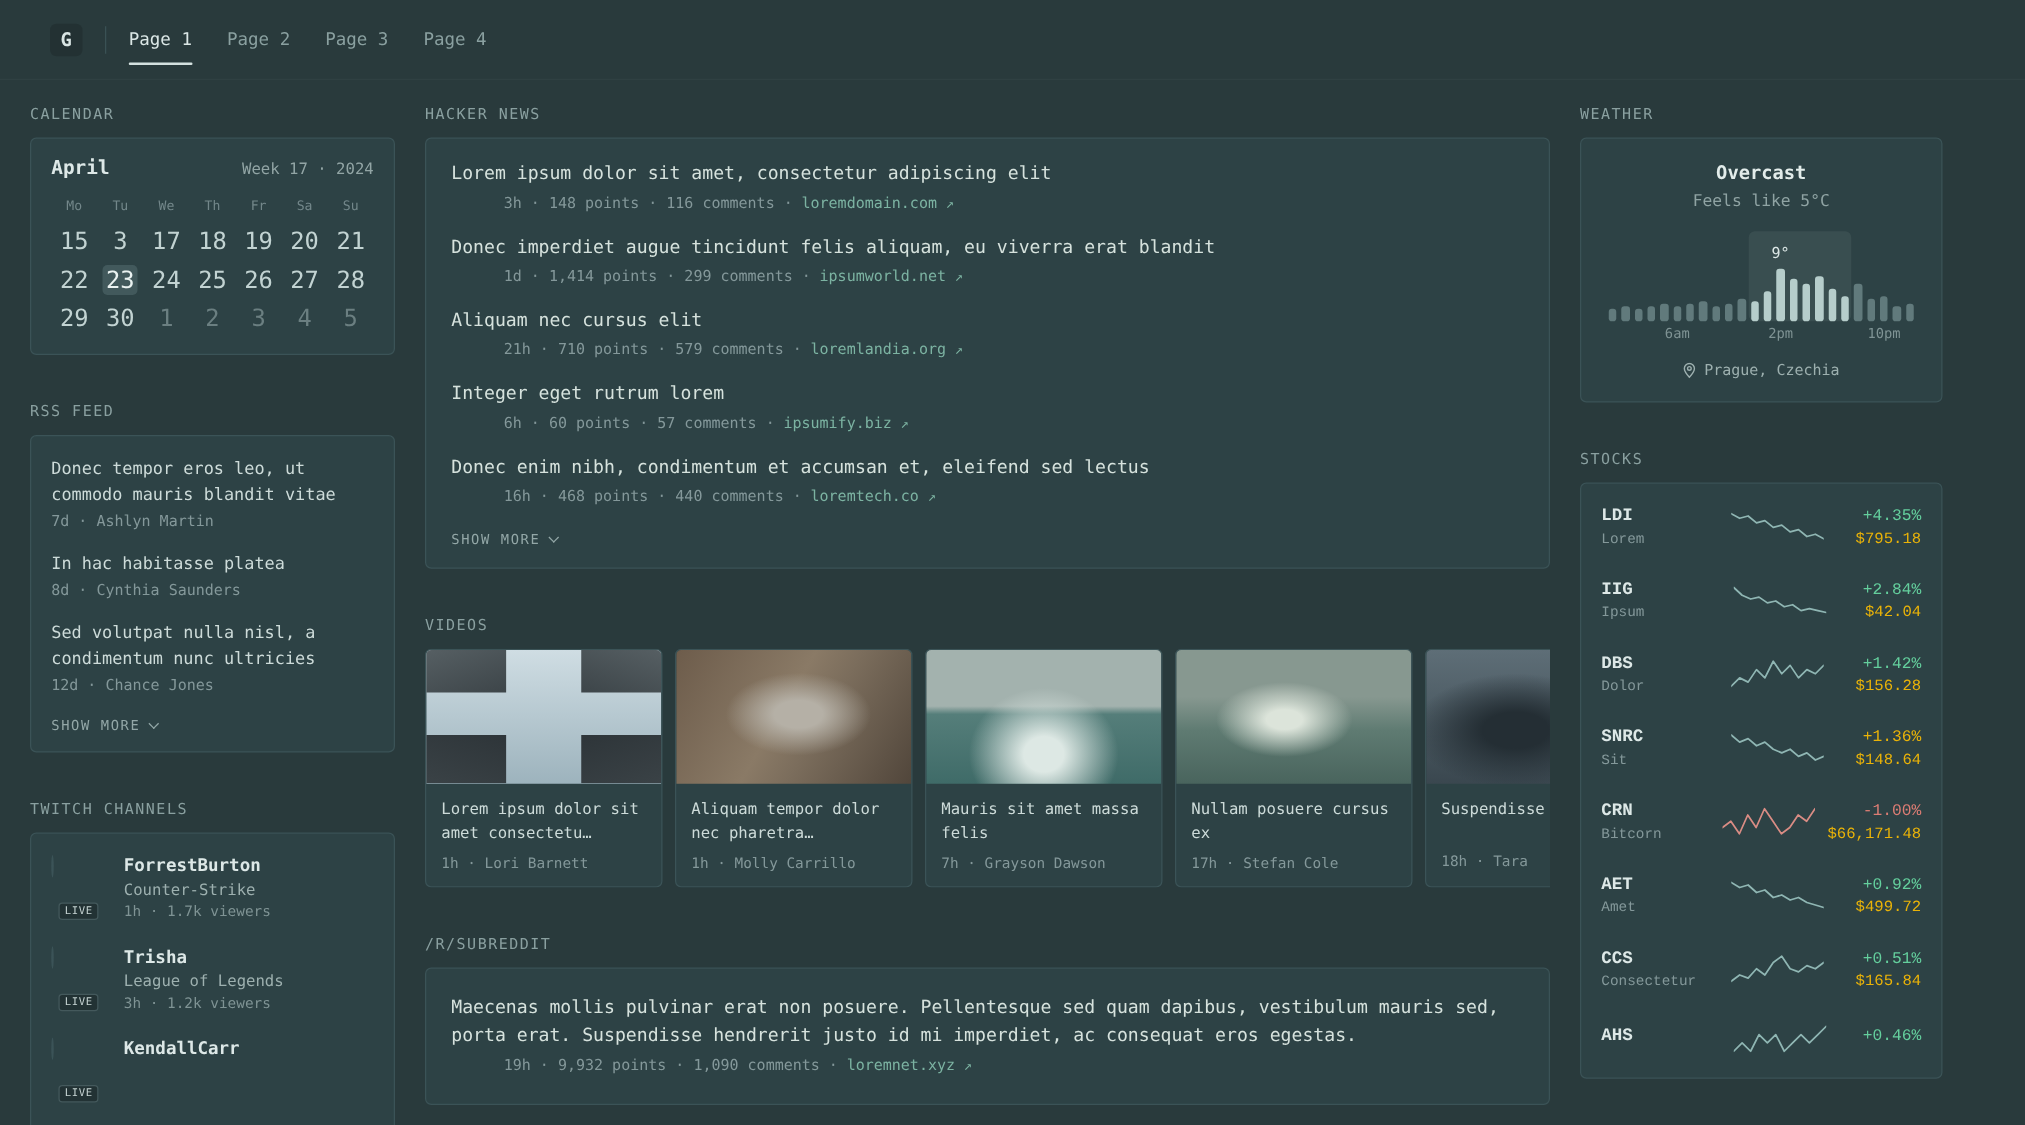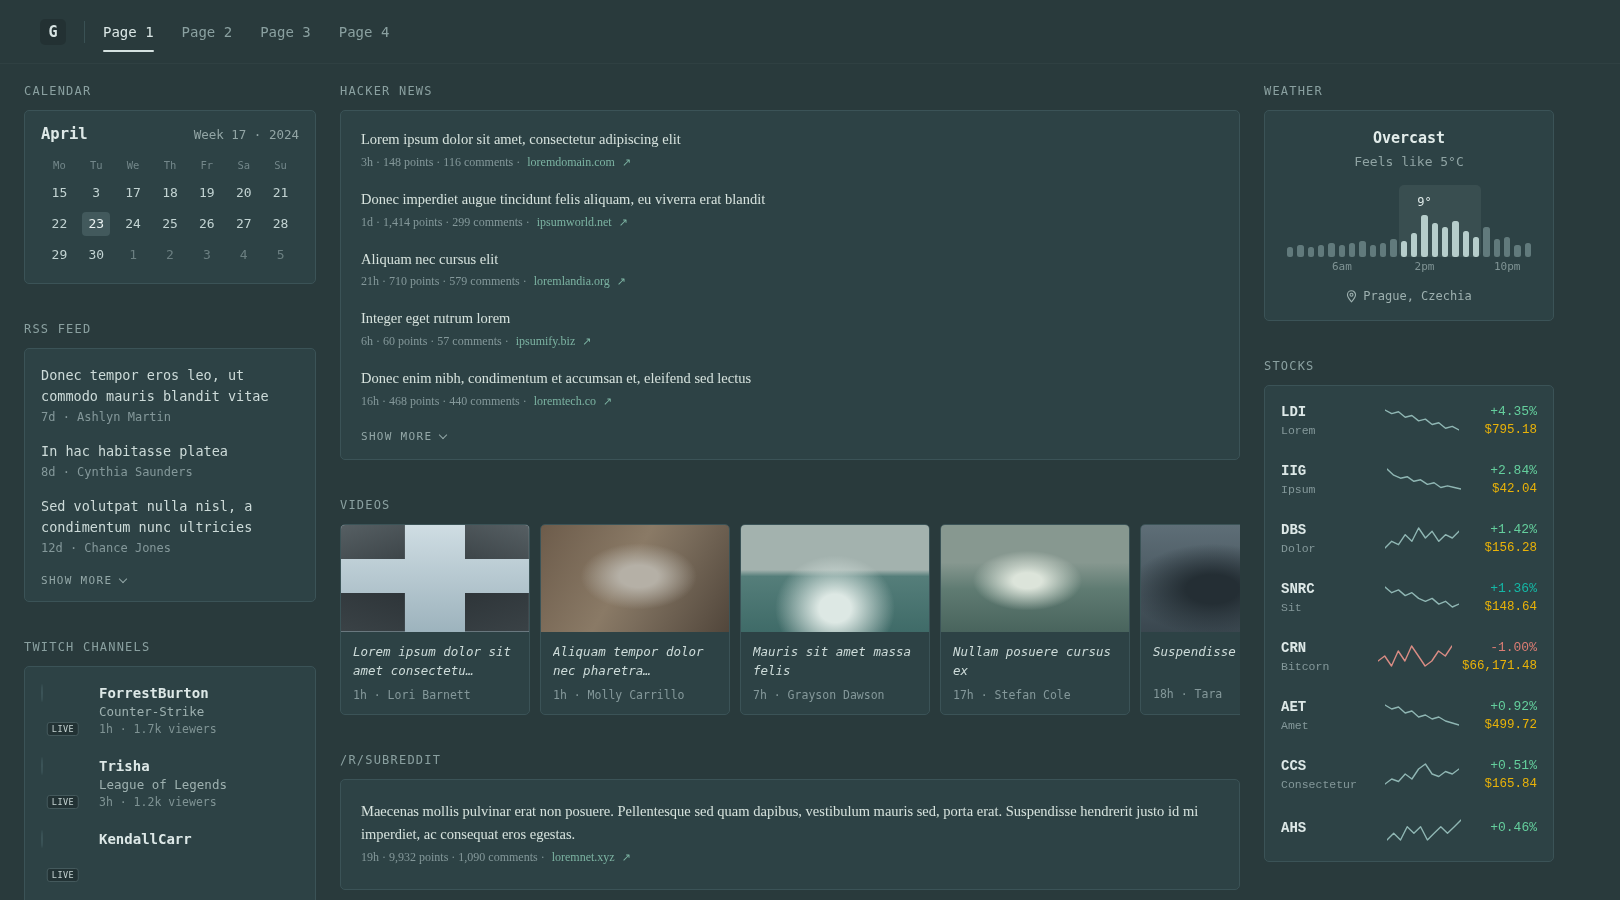--- a/index.html
+++ b/index.html
@@ -26,36 +26,36 @@
                        background:#d4e1e0; border-radius:1px; }
 
   
   .main { display:grid; grid-template-columns:292px 900px 290px; column-gap:24px;
           padding:20px 0 0 24px; align-items:start; }
   .widget { margin-bottom:38px; }
   .wtitle { font-size:12px; font-weight:normal; letter-spacing:1.2px; color:#8aa0a0;
             margin-bottom:12px; text-transform:uppercase; }
   .card { background:#2d4245; border:1px solid #3b5357; border-radius:5px; }
   .item-meta { font-size:12px; color:#84989a; }
-  .dim { color:#84989a; }
+  .dim { color:#84989a;margin-left:42px; }
   .domain { color:var(--link,#7cb3a2); }
   .arrow { font-size:11px; color:var(--link,#7cb3a2); }
   .show-more { background:none; border:none; font-family:inherit; display:flex; align-items:center;
                gap:8px; font-size:11px; letter-spacing:1.3px; color:#93a7a7; padding:2px 0; }
   .chev { width:6px; height:6px; border-right:1.5px solid currentColor; border-bottom:1.5px solid currentColor;
           transform:rotate(45deg); margin-top:-3px; }
 
   
   .cal-card { padding:14px 16px 16px; }
   .cal-head { display:flex; justify-content:space-between; align-items:baseline; margin-bottom:16px; }
   .cal-month { font-size:15.5px; color:#dde8e7; font-weight:bold; }
   .cal-week { font-size:12.5px; color:#92a5a5; }
   .cal-grid { display:grid; grid-template-columns:repeat(7,1fr); row-gap:7px; text-align:center; }
   .cal-dow { font-size:10.5px; color:#73878a; padding-bottom:3px; }
-  .cal-day { font-size:13px; color:#c2d3d2; height:24px; line-height:24px; width:28px; margin:0 auto; }
+  .cal-day { font-size:19px; color:#c2d3d2; height:24px; line-height:24px; width:28px; margin:0 auto; }
   .cal-day.adj { color:#6b7f81; }
   .cal-day.sel { background:#42595c; border-radius:4px; color:#eaf2f1; }
 
   
   .rss-card { padding:16px 16px 12px; }
   .rss-item { margin-bottom:17px; }
   .rss-title { display:block; font-size:13.5px; line-height:1.55; color:#cddbd9; }
   .rss-item .item-meta { margin-top:3px; }
 
   
@@ -68,21 +68,21 @@
   .av-2 { background:radial-gradient(circle at 50% 40%, #e0d0b4 0 30%, #8d9a94 70%); }
   .live-badge { position:absolute; left:50%; transform:translateX(-50%); bottom:-7px;
                 background:#223234; border:1px solid #44595c; border-radius:3px;
                 font-size:8.5px; letter-spacing:0.5px; padding:1px 4px; color:#c6d4d3; }
   .tw-name { font-size:14px; font-weight:bold; color:#dde8e7; }
   .tw-game { font-size:12.5px; color:#9db0af; margin-top:3px; }
   .tw-meta { font-size:11.5px; color:#7f9394; margin-top:3px; }
 
   
   .hn-card { padding:18px 20px 14px; }
-  .hn-item { margin-bottom:19px;font-family:Liberation Serif, serif; }
+  .hn-item { margin-bottom:19px; }
   .hn-title { display:block; font-size:14.5px; color:#d6e2dd; line-height:1.5; }
   .hn-meta { margin-top:4px; display:flex; gap:7px; align-items:baseline; }
   .sub-card { padding:20px 20px 24px; }
   .sub-title { font-size:14.5px; line-height:1.6; }
   .sub-item { margin-bottom:0; }
 
   
   .video-row { display:flex; gap:10px; overflow:hidden; }
   .video-card { width:190px; flex:none; background:#2d4245; border:1px solid #3b5357;
                 border-radius:5px; overflow:hidden; display:block; }
@@ -99,21 +99,21 @@
   .thumb-2 { background:
       radial-gradient(ellipse at 50% 78%, #dde8e4 0 12%, rgba(0,0,0,0) 45%),
       linear-gradient(180deg,#a3b2ae 0 42%,#557e7a 48%,#3f6b68 100%); }
   .thumb-3 { background:
       radial-gradient(ellipse at 46% 52%, #dce4da 0 10%, rgba(0,0,0,0) 38%),
       linear-gradient(180deg,#879890 0 35%,#5f7b72 60%,#49645d); }
   .thumb-4 { background:
       radial-gradient(ellipse at 38% 60%, #242e34 0 16%, rgba(0,0,0,0) 50%),
       linear-gradient(180deg,#5e6e77,#3a474f); }
   .vbody { padding:10px 12px 12px; }
-  .vtitle { display:block; font-size:12.5px; line-height:1.55; color:#cddbd9; min-height:38px; overflow:hidden;font-style:italic; }
+  .vtitle { display:block; font-size:12.5px; line-height:1.55; color:#cddbd9; min-height:38px; overflow:hidden; }
   .vmeta { margin-top:7px; font-size:11.5px; color:#84989a; white-space:nowrap; overflow:hidden; }
 
   
   .weather-card { padding:18px 16px 14px; text-align:center; }
   .w-cond { font-size:15px; font-weight:bold; color:#e2ecea; }
   .w-feels { font-size:13px; color:#8fa3a3; margin-top:7px; }
   .w-chart { position:relative; height:82px; margin:22px 4px 0; }
   .w-highlight { position:absolute; top:-6px; bottom:16px; background:rgba(222,238,232,0.07); border-radius:5px; }
   .w-bars { position:absolute; left:0; right:0; bottom:16px; top:0; display:flex;
             align-items:flex-end; gap:4px; padding:0 2px; }
@@ -477,21 +477,21 @@
 
         <a class="stock-row">
           <span class="s-left">
             <div class="s-sym">SNRC</div>
             <div class="s-name">Sit</div>
           </span>
           <svg class="spark" viewBox="0 0 74 26">
               <polyline points="0.0,3.0 6.7,8.7 13.5,5.9 20.2,11.6 26.9,8.7 33.6,14.4 40.4,17.3 47.1,14.4 53.8,20.1 60.5,17.3 67.3,23.0 74.0,20.1" fill="none" stroke="#8fb6b3" stroke-width="1.4" stroke-linejoin="round" stroke-linecap="round"></polyline>
             </svg>
           <span class="s-right">
-            <div class="s-change" style="color: #14b8a6;">+1.36%</div>
+            <div class="s-change" style="color: #eab308;">+1.36%</div>
             <div class="s-price">$148.64</div>
           </span>
         </a>
 
         <a class="stock-row">
           <span class="s-left">
             <div class="s-sym">CRN</div>
             <div class="s-name">Bitcorn</div>
           </span>
           <svg class="spark" viewBox="0 0 74 26">

